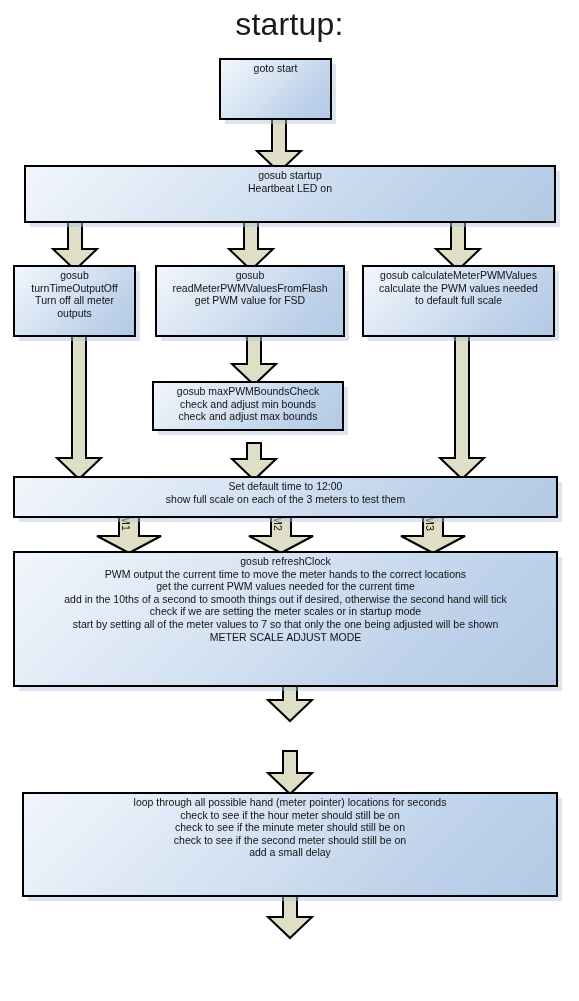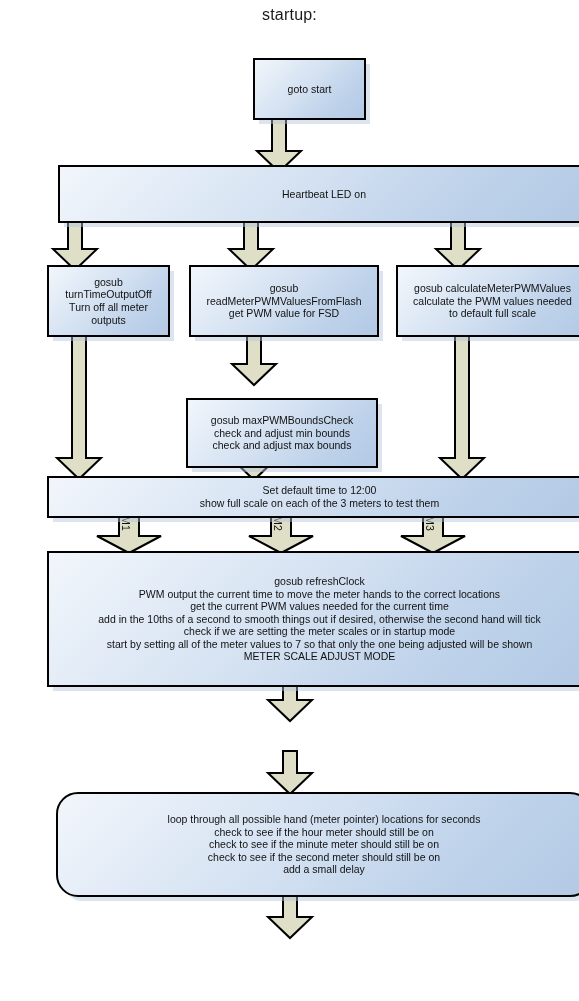--- a/index.html
+++ b/index.html
@@ -20,46 +20,44 @@
     overflow: hidden;
   }
 
   
   .title {
     position: absolute;
     left: 0;
     top: 6px;
     width: 579px;
     text-align: center;
-    font-size: 16px;
+    font-size: 32px;
     color: #1a1a1a;
     letter-spacing: 0.2px;
   }
 
   
   .node {
     position: absolute;
     box-sizing: border-box;
     border: 2.5px solid #000000;
     background: linear-gradient(135deg,
                 #f2f6fb 0%,
                 #e3ecf7 22%,
                 #d2e0f1 48%,
                 #bed2ea 74%,
                 #b3c9e4 100%);
     box-shadow: 5px 5px 0 -1px rgba(175,195,220,0.45);
     display: flex;
-    align-items: center;
     justify-content: center;
     color: #111111;
     font-size: 10.5px;
     line-height: 12.6px;
     text-align: center;
     padding: 2px 4px;
-    margin-left: 34px;
   }
   .node .lines { width: 100%; }
   .node .ln { display: block; white-space: nowrap; }
 
   
   .arrow {
     position: absolute;
     overflow: visible;
   }
   .arrow path {
@@ -147,20 +145,21 @@
   </svg>
 
   <div class="node" style="left:219px; top:58px; width:113px; height:62px;">
     <span class="lines">
       <span class="ln">goto start</span>
     </span>
   </div>
 
   <div class="node" style="left:24px; top:165px; width:532px; height:58px;">
     <span class="lines">
+      <span class="ln">gosub startup</span>
       <span class="ln">Heartbeat LED on</span>
     </span>
   </div>
 
   <div class="node" style="left:13px; top:265px; width:123px; height:72px;">
     <span class="lines">
       <span class="ln">gosub</span>
       <span class="ln">turnTimeOutputOff</span>
       <span class="ln">Turn off all meter</span>
       <span class="ln">outputs</span>
@@ -176,21 +175,21 @@
   </div>
 
   <div class="node" style="left:362px; top:265px; width:193px; height:72px;">
     <span class="lines">
       <span class="ln">gosub calculateMeterPWMValues</span>
       <span class="ln">calculate the PWM values needed</span>
       <span class="ln">to default full scale</span>
     </span>
   </div>
 
-  <div class="node" style="left:152px; top:398px; width:192px; height:70px;">
+  <div class="node" style="left:152px; top:381px; width:192px; height:50px;">
     <span class="lines">
       <span class="ln">gosub maxPWMBoundsCheck</span>
       <span class="ln">check and adjust min bounds</span>
       <span class="ln">check and adjust max bounds</span>
     </span>
   </div>
 
   <div class="node" style="left:13px; top:476px; width:545px; height:42px;">
     <span class="lines">
       <span class="ln">Set default time to 12:00</span>
@@ -204,21 +203,21 @@
       <span class="ln">PWM output the current time to move the meter hands to the correct locations</span>
       <span class="ln">get the current PWM values needed for the current time</span>
       <span class="ln">add in the 10ths of a second to smooth things out if desired, otherwise the second hand will tick</span>
       <span class="ln">check if we are setting the meter scales or in startup mode</span>
       <span class="ln">start by setting all of the meter values to 7 so that only the one being adjusted will be shown</span>
       <span class="ln">METER SCALE ADJUST MODE</span>
     </span>
   </div>
 
 
-  <div class="node" style="left:22px; top:792px; width:536px; height:105px;border-radius:22px;">
+  <div class="node" style="left:22px; top:792px; width:536px; height:105px;">
     <span class="lines">
       <span class="ln">loop through all possible hand (meter pointer) locations for seconds</span>
       <span class="ln">check to see if the hour meter should still be on</span>
       <span class="ln">check to see if the minute meter should still be on</span>
       <span class="ln">check to see if the second meter should still be on</span>
       <span class="ln">add a small delay</span>
     </span>
   </div>
 
 

